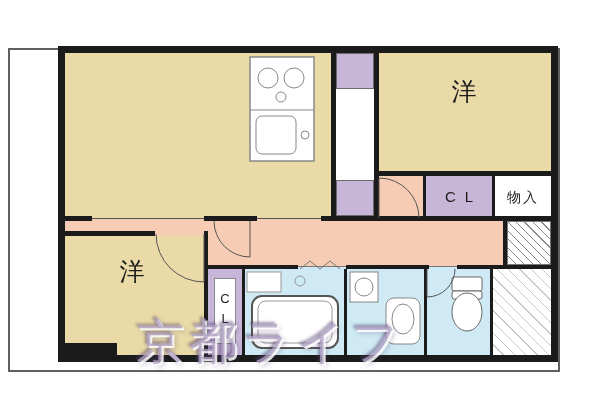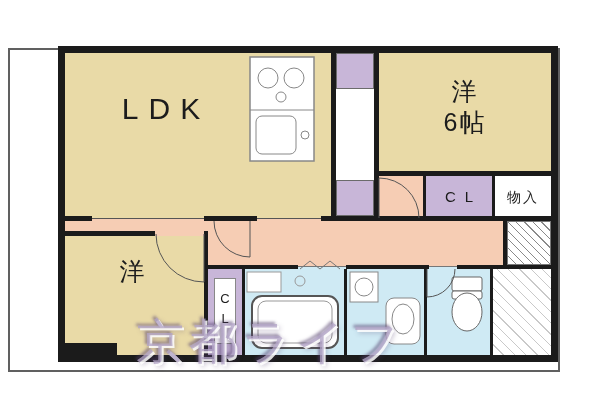--- a/index.html
+++ b/index.html
@@ -127,25 +127,23 @@
       <path d="M455 269 A28 28 0 0 1 427 297"></path>
       <line x1="427" y1="269" x2="427" y2="297"></line>
     </g>
     <g stroke="#555" fill="none">
       <path d="M156 234 A48 48 0 0 0 204 282"></path>
       <line x1="204" y1="234" x2="204" y2="282"></line>
     </g>
   </svg>
 
   <div class="room-label lbl-z" style="left:86px; top:90px; width:160px;">
-    <span class="lbl-ldk-1">LDK</span>
   </div>
   <div class="room-label lbl-z" style="left:405px; top:76px; width:120px;">
     <span class="lbl-big">洋</span>
-    <span class="lbl-big">6帖</span>
   </div>
   <div class="room-label lbl-z" style="left:68px; top:256px; width:130px;">
     <span class="lbl-big">洋</span>
   </div>
   <div class="boxlabel lbl-z" style="left:426px; top:176px; width:66px; height:40px;">
     <span class="cl-top-text">CL</span>
   </div>
   <div class="boxlabel lbl-z" style="left:495px; top:176px; width:56px; height:44px;">
     <span class="monoire-text">物入</span>
   </div>

